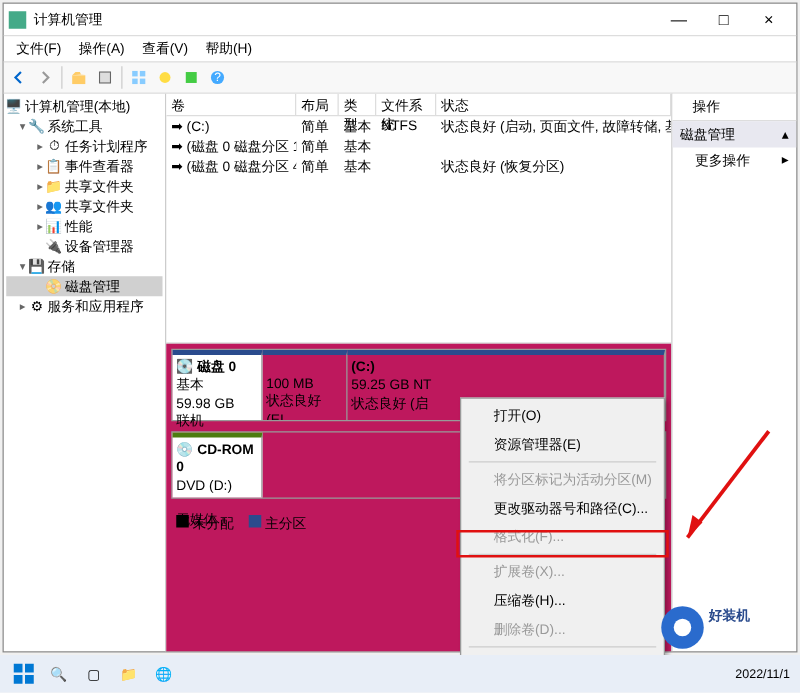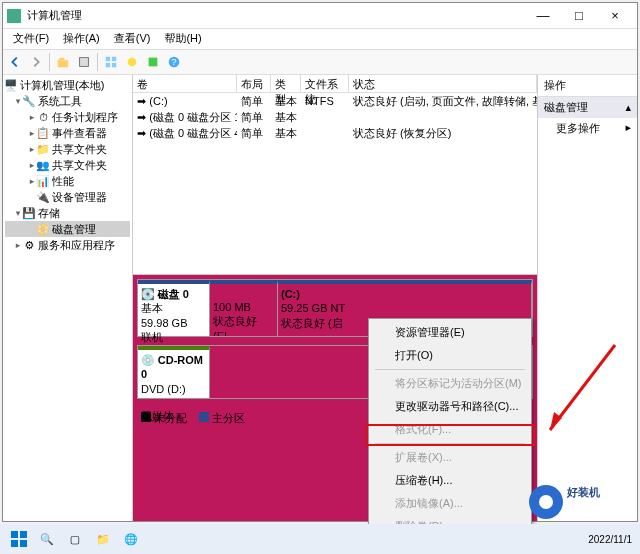--- a/index.html
+++ b/index.html
@@ -29,21 +29,21 @@
 .vrow span{padding:0 4px;white-space:nowrap;overflow:hidden}
 .graphical{flex:1;padding:4px;background:#be185d;overflow:hidden}
 .diskrow{display:flex;height:58px;margin-bottom:8px;border:1px solid #999}
 .diskhdr{width:72px;background:#fff;border-right:1px solid #999;padding:3px;font-size:10px;line-height:1.3;border-top:4px solid #2a4b8d}
 .diskhdr.cd{border-top:4px solid #4d7c0f}
 .partition{border-right:1px solid #999;padding:3px;font-size:10px;line-height:1.3;border-top:4px solid #2a4b8d;overflow:hidden}
 .partition.cd{border-top:4px solid #888}
 .legend{display:flex;gap:12px;padding:4px;font-size:10px;align-items:center}
 .legend .sq{width:10px;height:10px;display:inline-block;margin-right:3px}
 .actions{width:100px;border-left:1px solid #ccc}
-.ahdr{background:#fff;padding:3px 6px;border-bottom:1px solid #ddd;font-weight:400}
+.ahdr{background:#fff;padding:3px 16px;border-bottom:1px solid #ddd;font-weight:400}
 .asel{background:#e8e8f0;padding:3px 6px;display:flex;justify-content:space-between;align-items:center}
 .aitem{padding:3px 6px 3px 18px;display:flex;justify-content:space-between}
 .ctxmenu{position:absolute;top:318px;left:368px;width:164px;background:#f0f0f0;border:1px solid #999;box-shadow:2px 2px 4px rgba(0,0,0,.3);padding:2px}
 .ctxmenu .mi{padding:4px 20px 4px 24px;white-space:nowrap}
 .ctxmenu .mi.disabled{color:#999}
 .ctxmenu .msep{height:1px;background:#ccc;margin:2px 4px}
 .redbox{position:absolute;top:424px;left:365px;width:170px;height:22px;border:2px solid #e01010;pointer-events:none}
 .redarrow{position:absolute;top:340px;left:540px;width:80px;height:100px;pointer-events:none}
 .taskbar{position:absolute;bottom:0;left:0;width:640px;height:30px;background:#e8eef7;display:flex;align-items:center;padding:0 8px;gap:6px}
 .taskbar .tbicon{width:22px;height:22px;display:flex;align-items:center;justify-content:center}
@@ -243,30 +243,29 @@
         </div>
       <div class="aitem">
           <span>更多操作</span>
           <span>▸</span>
         </div>
     </div>
   </div>
 </div>
 
 <div class="ctxmenu">
+  <div class="mi">打开(O)</div>
   <div class="mi">资源管理器(E)</div>
-  <div class="mi">打开(O)</div>
   <div class="msep"></div>
   <div class="mi disabled">将分区标记为活动分区(M)</div>
   <div class="mi">更改驱动器号和路径(C)...</div>
   <div class="mi disabled">格式化(F)...</div>
   <div class="msep"></div>
   <div class="mi disabled">扩展卷(X)...</div>
   <div class="mi">压缩卷(H)...</div>
-  <div class="mi disabled">添加镜像(A)...</div>
   <div class="mi disabled">删除卷(D)...</div>
   <div class="msep"></div>
   <div class="mi">属性(P)</div>
 
 </div>
 
 <div class="redbox"></div>
 <svg class="redarrow" viewBox="0 0 80 100">
     <line x1="75" y1="5" x2="10" y2="90" stroke="#e01010" stroke-width="3"></line>
     <polygon points="10,90 22,78 14,72" fill="#e01010"></polygon>

